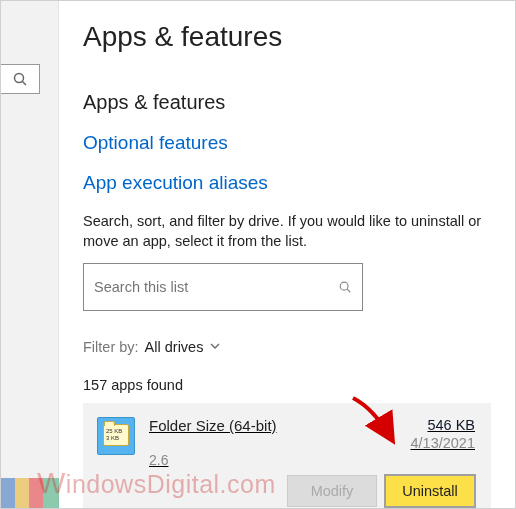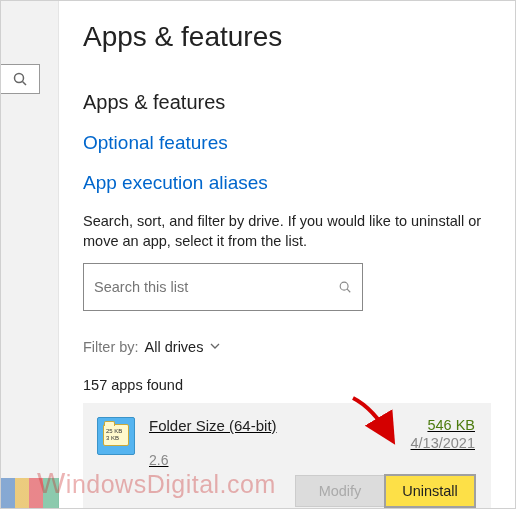--- a/index.html
+++ b/index.html
@@ -53,24 +53,24 @@
     position: absolute; top: -4px; left: 0; width: 11px; height: 5px;
     background: #fff9cc; border: 1px solid #caa93a; border-bottom: none; border-radius: 2px 2px 0 0;
   }
   .folder-text {
     position: absolute; top: 3px; left: 2px; font-size: 6px; line-height: 7px; color: #333;
   }
   .app-info { margin-left: 14px; flex: 1; }
   .app-name { font-size: 15px; color: #222; }
   .app-ver { font-size: 14px; color: #888; margin-top: 18px; }
   .app-meta { text-align: right; font-size: 14.5px; }
-  .app-size { color: #4d7c0f; }
+  .app-size { color: #0f172a; }
   .app-date { color: #888; margin-top: 2px; }
   .btn-row {
-    position: absolute; bottom: 12px; right: 16px; display: flex; 
+    position: absolute; bottom: 12px; right: 16px; display: flex; gap: 8px;
   }
   .btn {
     width: 90px; height: 32px; border: 1px solid #ccc;
     font-size: 14.5px; display: flex; align-items: center; justify-content: center;
     position: relative;
   }
   .btn-disabled { background: #dcdcdc; color: #aaa; }
   .btn-enabled { background: #fde047; color: #222; cursor: pointer; }
   .btn-enabled.uninstall-highlight { outline: 2px solid #a0a0a0; outline-offset: -1px; }
   .arrow {

